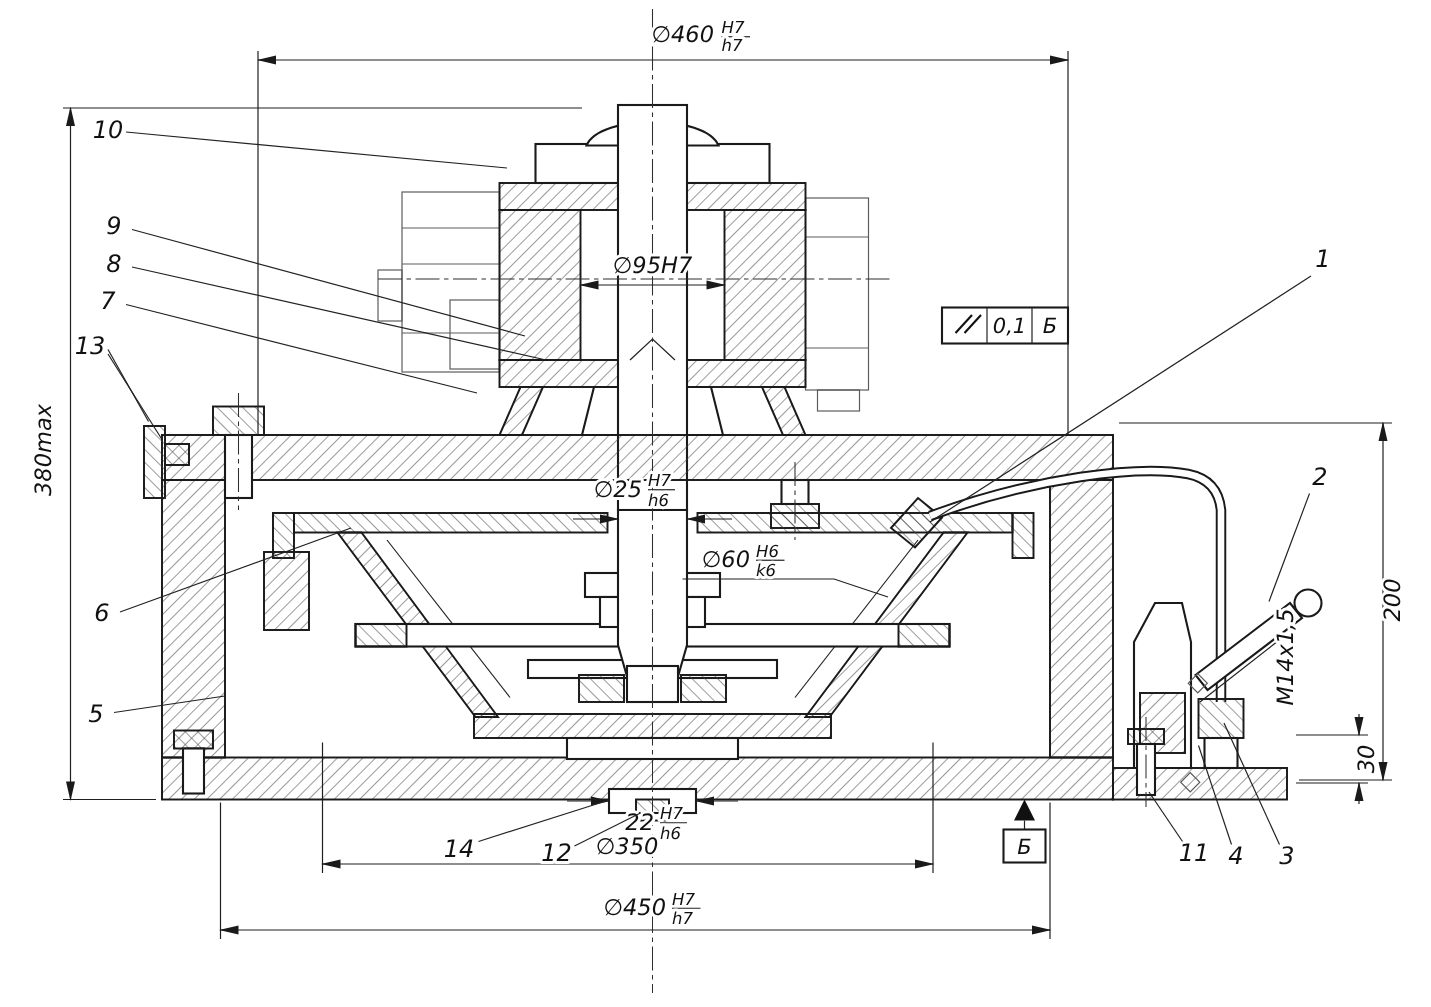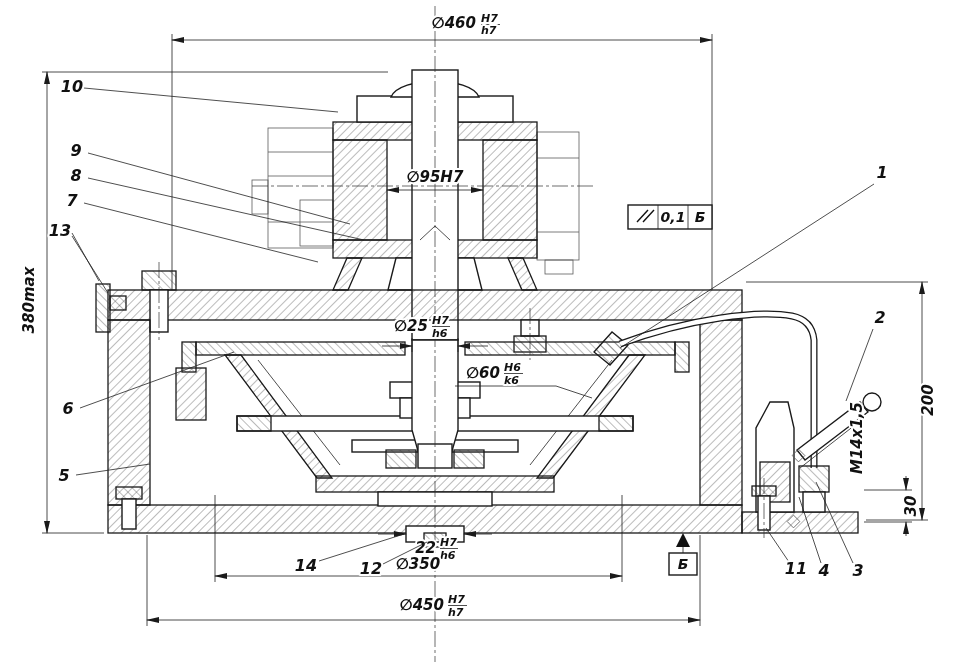--- a/index.html
+++ b/index.html
@@ -1,17 +1,17 @@
 <!DOCTYPE html>
 <html><head>
 <meta charset="utf-8">
 <style>
   html,body { margin:0; padding:0; background:#ffffff; }
   #stage { position:relative; width:954px; height:671px; background:#fff; overflow:hidden;
-           font-family:"DejaVu Sans", sans-serif;font-weight:bold; }
+           font-family:"DejaVu Sans", sans-serif; }
   svg { display:block; }
   .olh { stroke:#1a1a1a; stroke-width:1.3; }             
   .olw { stroke:#1a1a1a; stroke-width:1.4; fill:#ffffff; }
   .tl  { stroke:#222222; stroke-width:0.8; fill:none; }   
   .thin-part { stroke:#5c5c5c; stroke-width:0.8; fill:none; }
   .cl  { stroke:#2e2e2e; stroke-width:0.7; stroke-dasharray:16 3 3 3; fill:none; }
   .dimline { stroke:#1f1f1f; stroke-width:0.8; fill:none; }
   text.dim   { font-family:"DejaVu Sans",sans-serif; font-style:italic; font-size:15px; fill:#111; }
   text.dimS  { font-family:"DejaVu Sans",sans-serif; font-style:italic; font-size:11px; fill:#111; }
   text.callout { font-family:"DejaVu Sans",sans-serif; font-style:italic; font-size:16px; fill:#111; }

